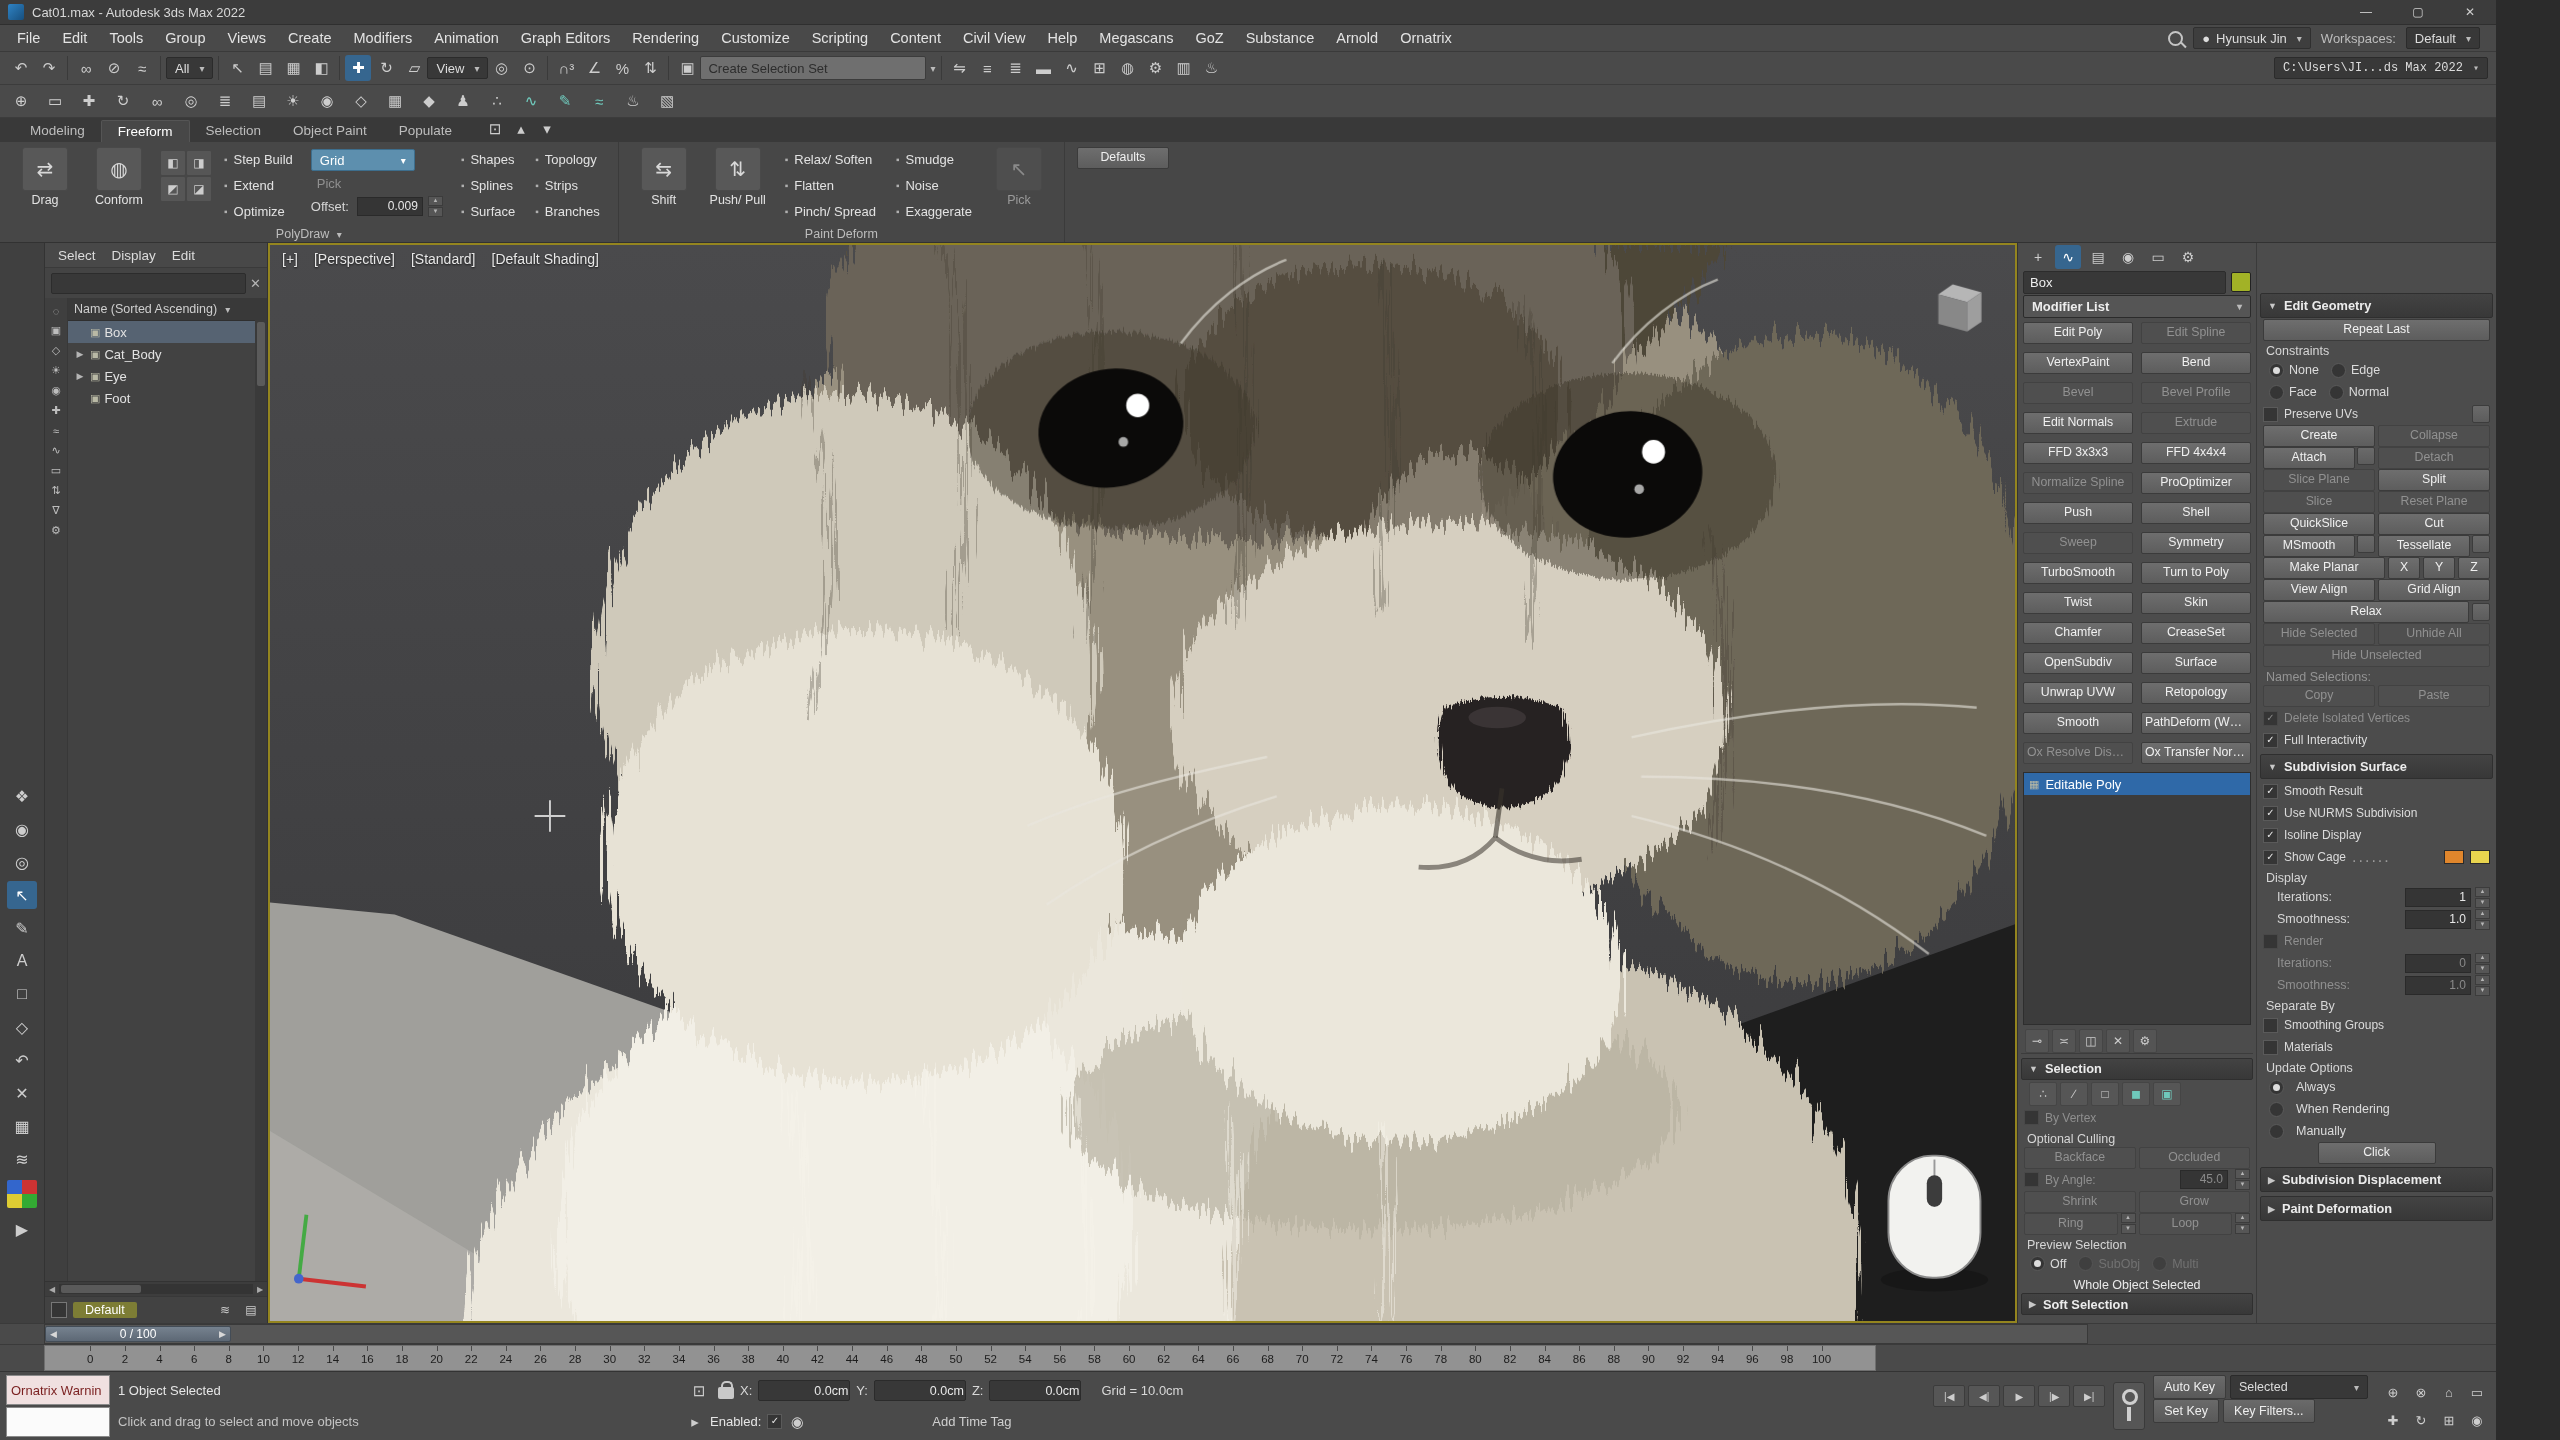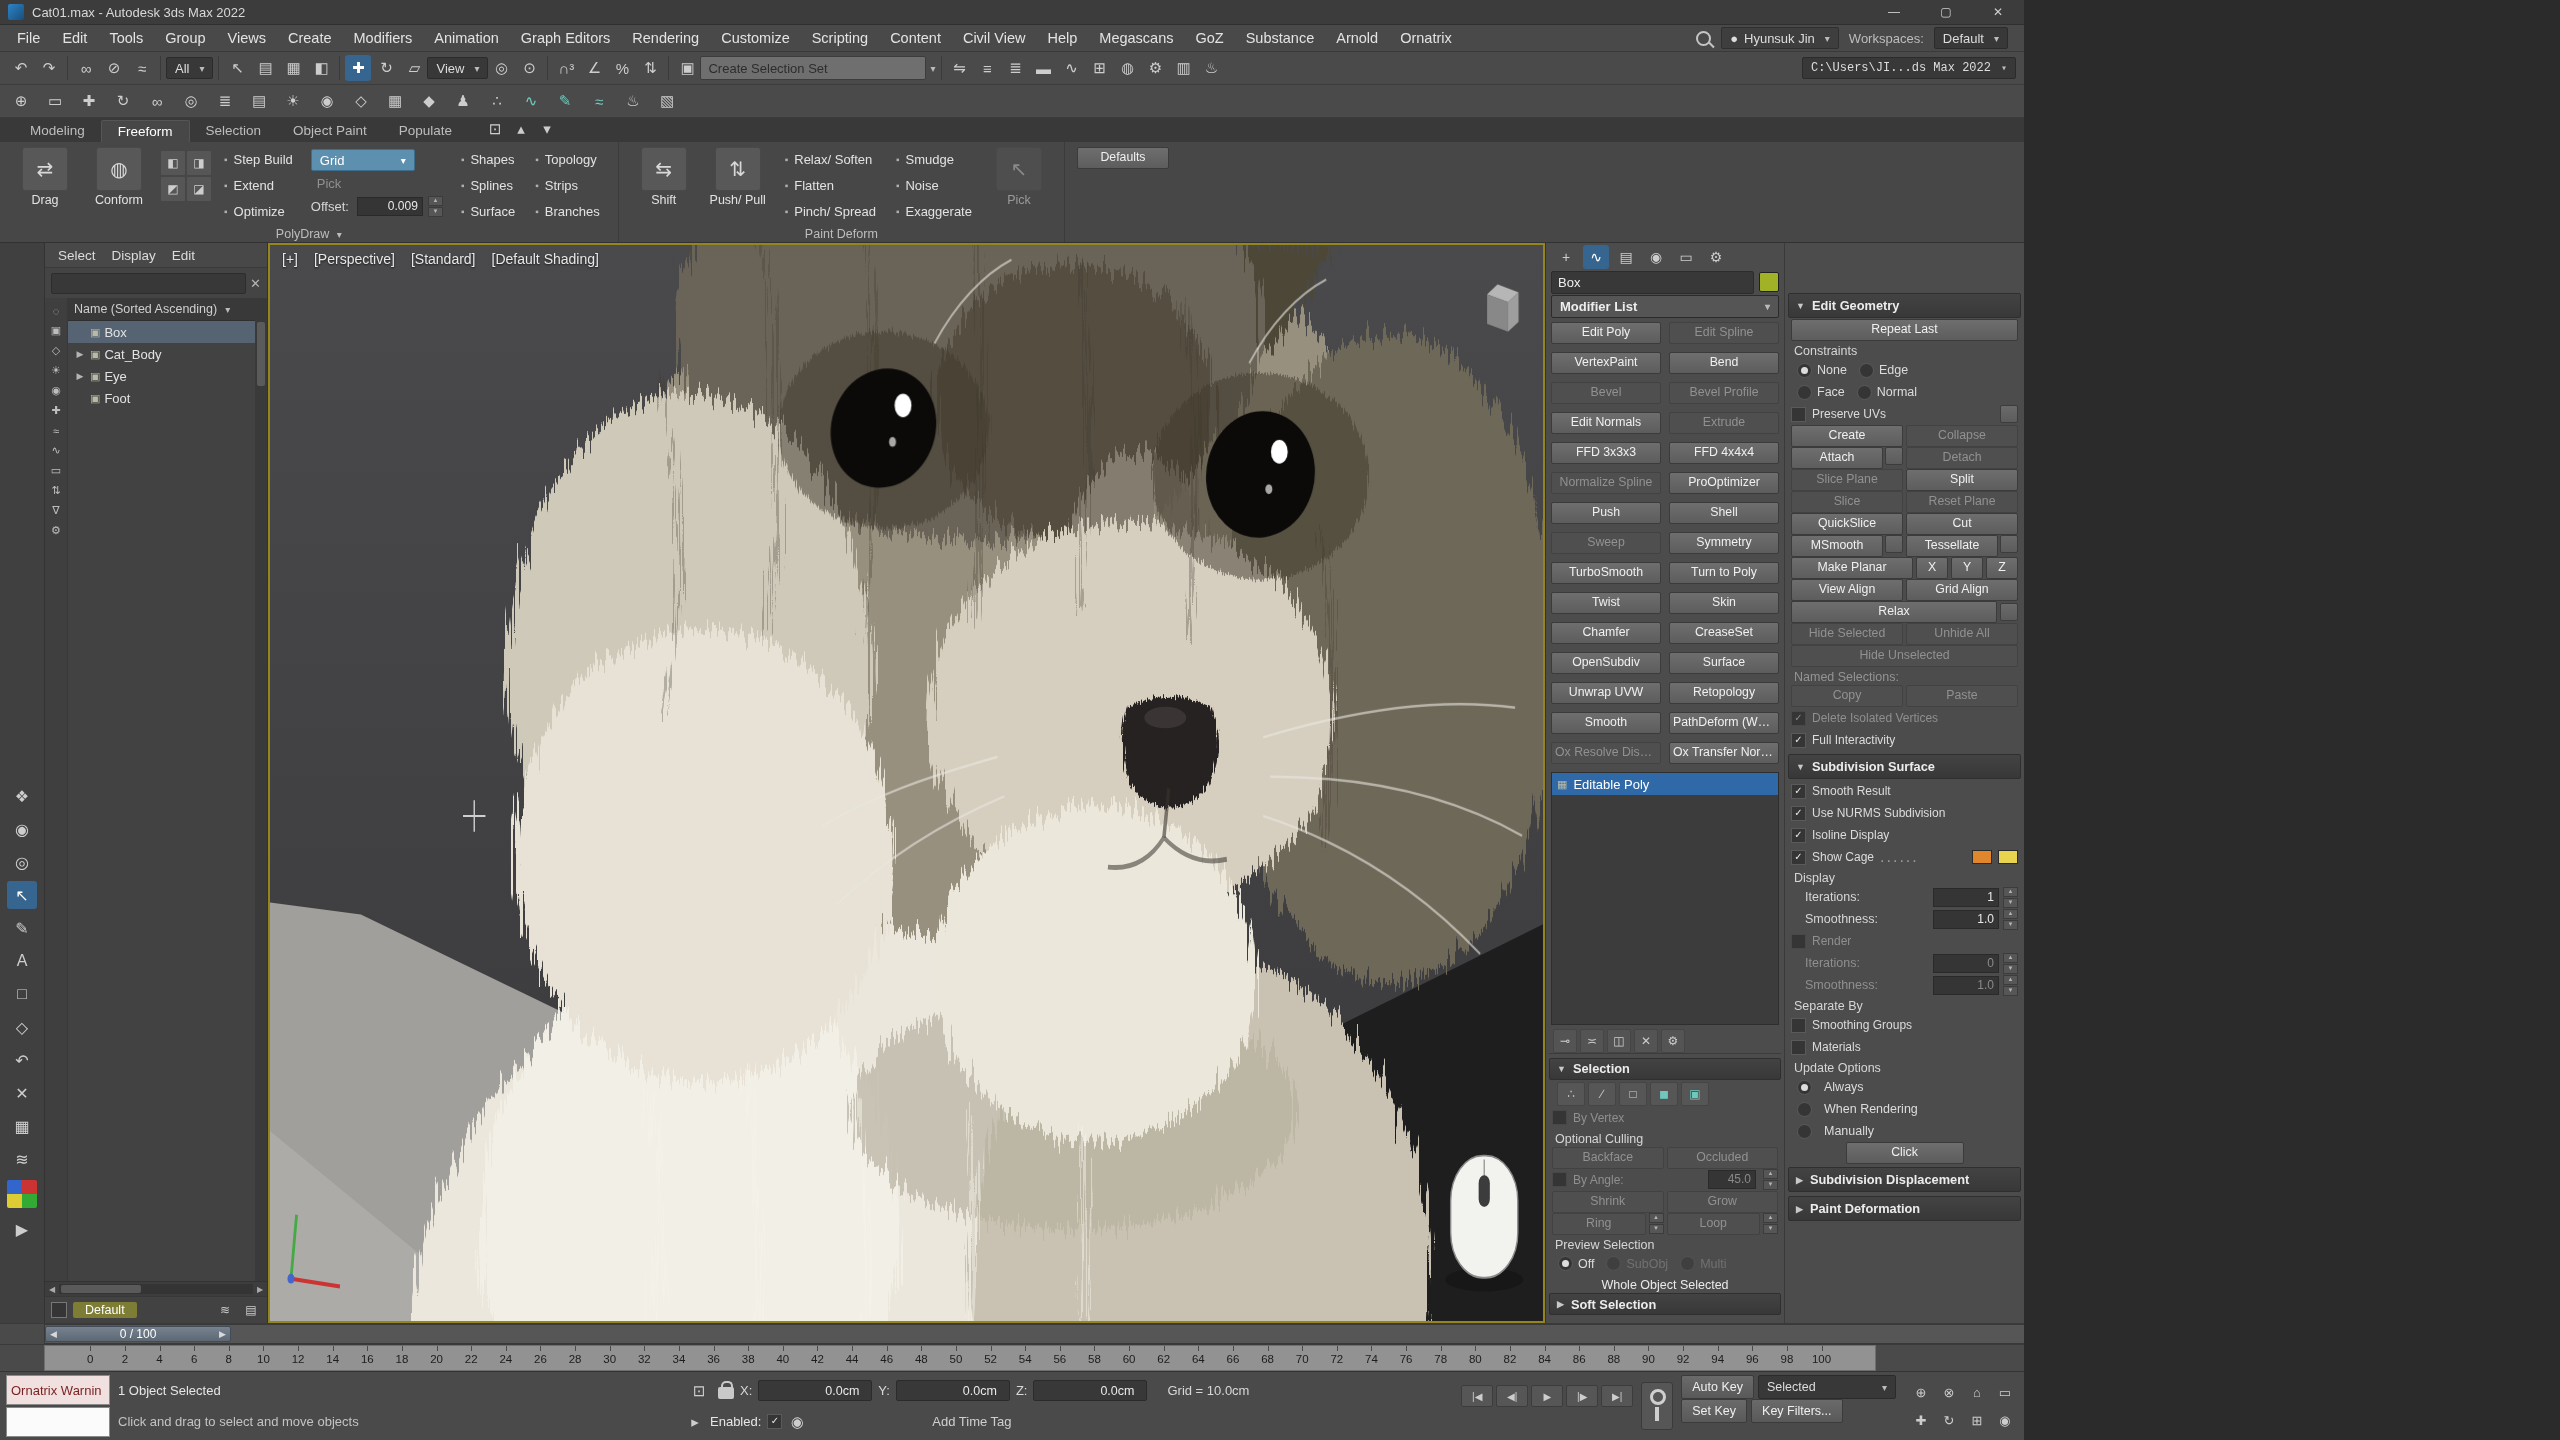--- a/index.html
+++ b/index.html
@@ -1,17 +1,17 @@
 <!DOCTYPE html>
 <html><head>
 <meta charset="utf-8">
 <title>Cat01.max - Autodesk 3ds Max 2022</title>
 <style>
   html,body{margin:0;padding:0;background:#2b2b2b}
-  #app{width:2024px;height:1440px;display:flex;flex-direction:column;background:#4a4a4a;
+  #app{width:2496px;height:1440px;display:flex;flex-direction:column;background:#4a4a4a;
        font-family:"Liberation Sans",sans-serif;color:#ddd;overflow:hidden;position:relative;user-select:none}
   .sep{display:inline-block;width:1px;height:24px;background:#3a3a3a;margin:0 5px;flex:none}
   .caret{font-size:10px;color:#bbb;margin-left:4px}
   
   #titlebar{height:24px;background:#3c3c3c;display:flex;align-items:center;padding-left:8px;border-bottom:1px solid #2f2f2f;flex:none}
   .applogo{width:16px;height:16px;background:linear-gradient(135deg,#2f83c4,#174f7e);border-radius:2px;margin-right:8px;flex:none}
   #wintitle{font-size:13px;color:#d8d8d8}
   .winctl{margin-left:auto;display:flex;height:100%}
   .winbtn{width:52px;height:100%;display:flex;align-items:center;justify-content:center;font-size:12px;color:#cfcfcf}
   
@@ -160,21 +160,21 @@
   .tlab{font-size:11.5px;color:#1d1d1d;margin-top:7px}
   
   #statusbar{height:62px;background:#4a4a4a;border-top:1px solid #333;display:flex;align-items:stretch;gap:8px;padding:3px 6px;flex:none}
   .mxl{width:104px;display:flex;flex-direction:column;gap:2px;flex:none}
   .mx1{flex:1;background:#f0e0e0;border:1px solid #8a8a8a;color:#7a1f1f;font-size:13px;display:flex;align-items:center;padding:0 4px;white-space:nowrap;overflow:hidden}
   .mx2{flex:1;background:#fbfbfb;border:1px solid #8a8a8a}
   .stcol{display:flex;flex-direction:column;justify-content:space-around}
   .strow{display:flex;align-items:center;gap:6px;font-size:13px;color:#e6e6e6}
   .strow.dim2{color:#c3c3c3}
   .promptcol{width:560px}
-  .coordfield{width:88px;height:19px;background:#383838;border:1px solid #2b2b2b;color:#e8e8e8;font-size:12.5px;display:flex;align-items:center;justify-content:flex-end;padding:0 12px;border-radius:2px}
+  .coordfield{width:88px;height:19px;background:#383838;border:1px solid #2b2b2b;color:#e8e8e8;font-size:12.5px;display:flex;align-items:center;justify-content:flex-end;padding:0 1px;border-radius:2px}
   .coordlab{font-size:13px;color:#d8d8d8}
   .gridtxt{margin-left:14px;font-size:13px;color:#d8d8d8;white-space:nowrap}
   .timetag{margin-left:120px;font-size:13px;color:#cfcfcf;white-space:nowrap}
   #transport{display:flex;gap:3px;align-items:center}
   #transport .tbi{width:30px;height:20px;font-size:10px;background:#565656;border:1px solid #3c3c3c;border-radius:2px}
   .ic-lock{width:16px;height:12px;background:#c9c9c9;border-radius:2px;position:relative;margin-top:5px}
   .ic-lock::before{content:"";position:absolute;top:-6px;left:3px;width:8px;height:8px;border:2px solid #c9c9c9;border-bottom:none;border-radius:5px 5px 0 0}
   .ic-key{width:30px;height:46px;background:#565656;border:1px solid #3a3a3a;border-radius:3px;position:relative;flex:none;align-self:center}
   .ic-key::before{content:"";position:absolute;top:6px;left:8px;width:10px;height:10px;border:3px solid #cfcfcf;border-radius:50%}
   .ic-key::after{content:"";position:absolute;top:24px;left:13px;width:4px;height:14px;background:#cfcfcf}

